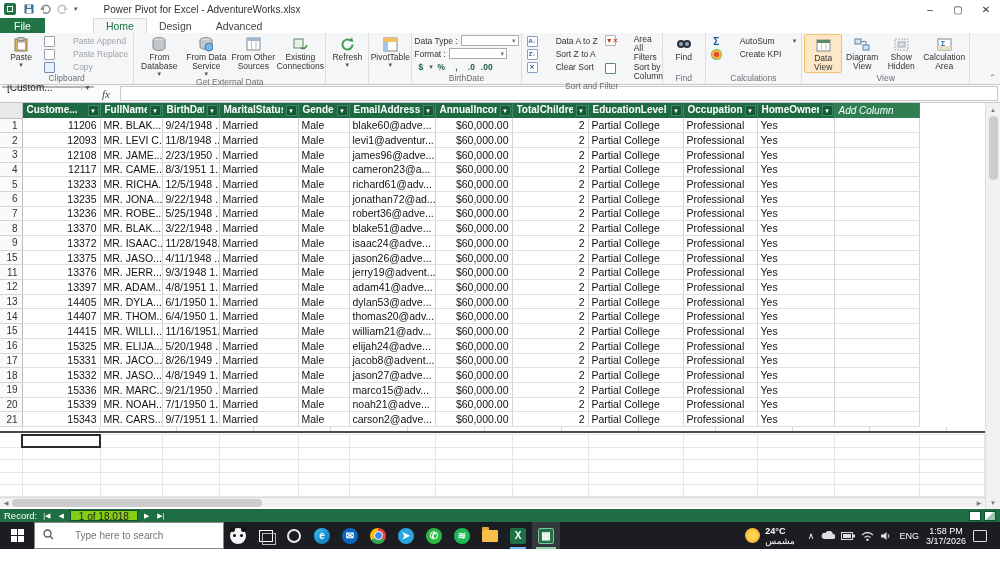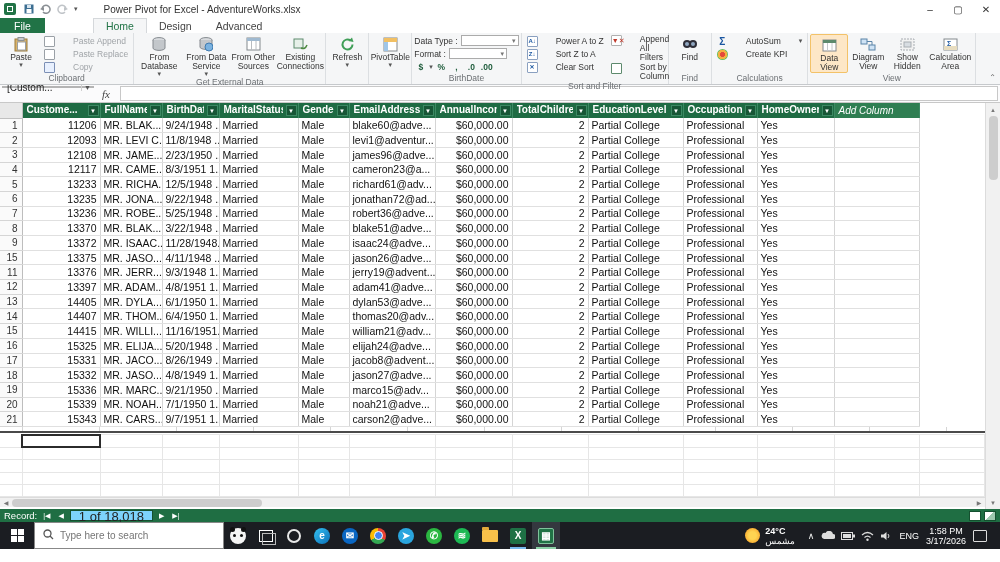--- a/index.html
+++ b/index.html
@@ -88,31 +88,31 @@
   .vs-spacer { flex:1; }
 
   
   .sheettabs { height:13px; background:#eef0f1; border-top:1px solid #c9c9c9; display:flex; align-items:stretch; font-size:9.5px; }
   .stab { padding:0 7px; display:flex; align-items:center; border-right:1px solid #c9c9c9; color:#333; }
   .stab.active { background:#fff; font-weight:bold; border:1px solid #8a8a8a; border-top:none; }
 
   
   .statusbar { height:13px; background:#1f6e43; color:#fff; display:flex; align-items:center; font-size:9.5px; padding:0 4px; gap:4px; }
   .rec-nav { font-size:7px; line-height:10px; padding:0 2px; }
-  .rec-box { background:#7dd3fc; color:#222; border:1px solid #14502f; padding:0 8px; height:11px; line-height:11px; font-size:13px; }
+  .rec-box { background:#84cc16; color:#222; border:1px solid #14502f; padding:0 8px; height:11px; line-height:11px; font-size:10px; }
   .sb-right { margin-left:auto; display:flex; gap:3px; }
   .sb-view { width:12px; height:10px; background:#fff; border:1px solid #14502f; display:inline-block; }
   .sb-view.diag { background:linear-gradient(135deg,#fff 45%,#9cc8ae 46%); }
 
   
   .taskbar { height:27px; background:#1b1d22; display:flex; align-items:stretch; color:#fff; }
   .tb-start { width:34px; display:flex; align-items:center; justify-content:center; }
   .winlogo { display:grid; grid-template-columns:6px 6px; grid-template-rows:6px 6px; gap:1px; }
   .winlogo span { background:#fefefe; }
-  .tb-search { width:190px; background:#fff; display:flex; align-items:center; gap:6px; padding:0 8px; border:1px solid #888; }
+  .tb-search { width:190px; background:#fff; display:flex; align-items:center; gap:6px; padding:0 8px; border:1px solid #888;justify-content:space-between; }
   .tb-search input { border:none; outline:none; font-size:10px; color:#555; width:140px; font-family:"Liberation Sans",sans-serif; background:transparent; }
   .tb-icons { display:flex; align-items:stretch; }
   .tb-ic { width:28px; display:flex; align-items:center; justify-content:center; position:relative; }
   .tb-ic.open::after { content:""; position:absolute; left:6px; right:6px; bottom:0; height:2px; background:#76b9ed; }
   .tb-ic.activewin { background:#34383f; }
   .tb-ic.activewin::after { content:""; position:absolute; left:4px; right:4px; bottom:0; height:2px; background:#8ad0a5; }
   .circ { width:16px; height:16px; border-radius:50%; display:flex; align-items:center; justify-content:center; font-size:10px; font-weight:bold; color:#fff; }
   .panda { width:16px; height:16px; border-radius:50%; background:#f5f5f5; position:relative; }
   .panda::before,.panda::after { content:""; position:absolute; top:-1px; width:5px; height:5px; background:#111; border-radius:50%; }
   .panda::before { left:0; } .panda::after { right:0; }
@@ -315,35 +315,35 @@
         </div>
         <div class="rglabel">BirthDate</div>
       </div>
     </div>
 
     <div class="rgroup">
       <div class="rgc">
         <div class="scol">
           <div class="sbtn">
               <span class="sicon i-az">A↓</span>
-              <span>Power A to Z</span>
+              <span>Data A to Z</span>
             </div>
           <div class="sbtn">
               <span class="sicon i-az">Z↓</span>
               <span>Sort Z to A</span>
             </div>
           <div class="sbtn">
               <span class="sicon i-az">✕</span>
               <span>Clear Sort</span>
             </div>
         </div>
         <div class="scol">
           <div class="sbtn two">
               <span class="sicon i-filterx">▼✕</span>
-              <span>Append All Filters</span>
+              <span>Area All Filters</span>
             </div>
           <div class="sbtn two">
               <span class="sicon i-grid"></span>
               <span>Sort by Column</span>
             </div>
         </div>
       </div>
       <div class="rglabel">Sort and Filter</div>
     </div>
 

